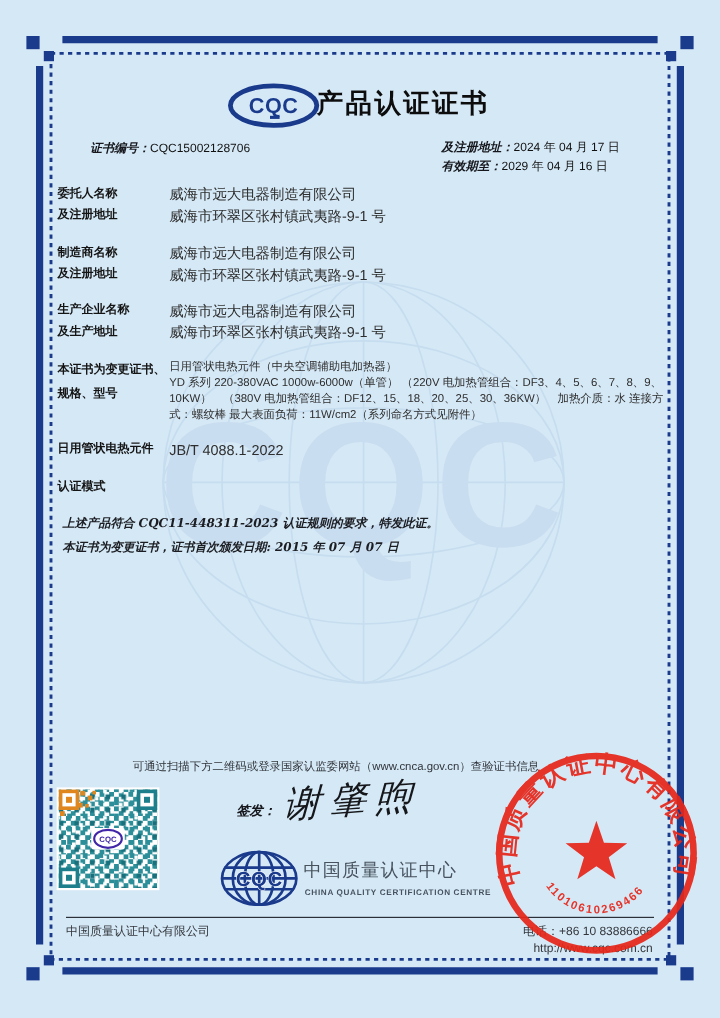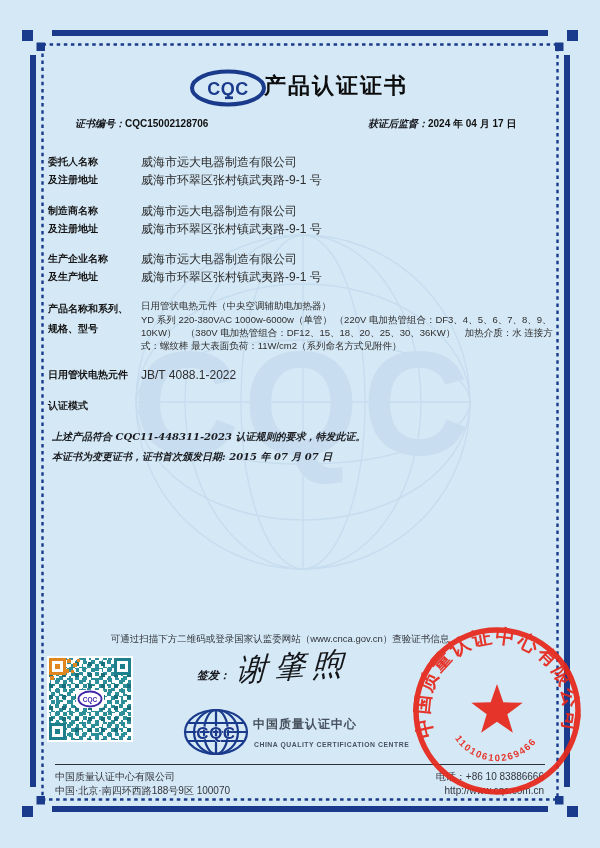--- a/index.html
+++ b/index.html
@@ -14,21 +14,21 @@
   #frame{left:0;top:0;z-index:2;pointer-events:none;}
   #watermark{left:118px;top:222px;z-index:0;}
   
   #cqc-logo{left:188px;top:68px;z-index:3;}
   .cert-title{
     left:264px;top:71px;z-index:3;
     font-size:22px;font-weight:bold;color:#0d0d0d;letter-spacing:2px;
   }
   .certno-line{left:75px;top:117px;z-index:3;font-size:10px;}
   .kaiti{font-family:"DejaVu Serif", serif;font-style:italic;font-weight:600;color:#15171c;}
-  .bnum{font-weight:bold;color:#111;font-size:10px;}
+  .bnum{font-weight:normal;color:#111;font-size:10px;}
   .dates{left:368px;top:116px;z-index:3;font-size:10px;line-height:16px;}
   .dates .row-d{white-space:nowrap;}
   
   .frow{left:48px;z-index:3;display:flex;width:508px;}
   .frow .lbl{width:93px;flex:0 0 93px;font-size:10px;font-weight:bold;color:#141414;line-height:18px;white-space:nowrap;}
   .frow .val{flex:1;font-size:12px;color:#2e2e2e;line-height:18px;}
   .frow.product .lbl{line-height:20px;}
   .frow.product .val{line-height:13px;font-size:9.5px;}
   .frow.product .val .pline1{display:block;margin-bottom:1px;}
   .statement{
@@ -40,21 +40,21 @@
   .verify-note{left:60px;top:633px;width:440px;text-align:center;z-index:3;font-size:9.5px;color:#30343a;}
   #qr{left:47px;top:656px;z-index:3;}
   .sign-label{left:197px;top:668px;z-index:3;font-size:11px;}
   .signature{
     left:236px;top:646px;z-index:3;
     font-family:"DejaVu Serif", serif;font-style:italic;
     font-size:31px;letter-spacing:7px;color:#15171a;
     transform:rotate(-4deg) skewX(-6deg);
   }
   #org-logo{left:183px;top:708px;z-index:3;}
-  .org-zh{left:253px;top:716px;z-index:3;font-size:12px;font-weight:bold;color:#47525e;letter-spacing:1px;}
+  .org-zh{left:253px;top:716px;z-index:3;font-size:15px;font-weight:normal;color:#47525e;letter-spacing:1px;}
   .org-en{left:254px;top:741px;z-index:3;font-size:6.8px;font-weight:bold;color:#47525e;letter-spacing:0.55px;}
   #seal{left:407px;top:624px;z-index:4;opacity:0.93;}
   .sep-line{left:55px;top:764px;width:490px;height:0;border-top:1.5px solid #2a2f38;z-index:3;}
   .footer-left{left:55px;top:770px;z-index:3;font-size:10px;color:#33363b;line-height:13.5px;}
   .footer-right{right:56px;top:770px;z-index:3;font-size:10px;color:#33363b;line-height:13.5px;text-align:right;}
 </style>
 </head>
 <body>
 
 <svg id="watermark" class="abs" width="370" height="360" viewBox="0 0 370 360">
@@ -97,21 +97,24 @@
 </svg>
 
 <div class="abs cert-title">产品认证证书</div>
 
 <div class="abs certno-line">
   <span class="kaiti">证书编号：</span><span class="bnum">CQC15002128706</span>
 </div>
 
 <div class="abs dates">
   <div class="row-d">
-    <span class="kaiti">获证后监督：</span><span class="bnum">2024 年 04 月 17 日</span>
+    <span class="kaiti">及注册地址：</span><span class="bnum">2024 年 04 月 17 日</span>
+  </div>
+  <div class="row-d">
+    <span class="kaiti">有效期至：</span><span class="bnum">2029 年 04 月 16 日</span>
   </div>
 </div>
 
 <div class="abs frow" style="top:153px">
   <div class="lbl">
     <div>委托人名称</div>
     <div>及注册地址</div>
   </div>
   <div class="val">
     <div>威海市远大电器制造有限公司</div>
@@ -136,21 +139,21 @@
     <div>及生产地址</div>
   </div>
   <div class="val">
     <div>威海市远大电器制造有限公司</div>
     <div>威海市环翠区张村镇武夷路-9-1 号</div>
   </div>
 </div>
 
 <div class="abs frow product" style="top:299px">
   <div class="lbl">
-    <div>产品名称和系列、</div>
+    <div>本证书为变更证书、</div>
     <div>规格、型号</div>
   </div>
   <div class="val">
     <span class="pline1">日用管状电热元件（中央空调辅助电加热器）</span>
     <span>YD 系列 220-380VAC 1000w-6000w（单管） （220V 电加热管组合：DF3、4、5、6、7、8、9、10KW）　（380V 电加热管组合：DF12、15、18、20、25、30、36KW）　加热介质：水 连接方式：螺纹棒 最大表面负荷：11W/cm2（系列命名方式见附件）</span>
   </div>
 </div>
 
 <div class="abs frow" style="top:366px">
   <div class="lbl">日用管状电热元件</div>
@@ -243,18 +246,17 @@
     <textPath href="#sealArcTop" startOffset="4">中国质量认证中心有限公司</textPath>
   </text>
   <text font-size="9.5" font-weight="bold" fill="#e7271a" letter-spacing="1.6">
     <textPath href="#sealArcBottom" startOffset="13">11010610269466</textPath>
   </text>
 </svg>
 
 <div class="abs sep-line"></div>
 <div class="abs footer-left">
   <div>中国质量认证中心有限公司</div>
-  <div>中国·北京·南四环西路188号9区  100070</div>
 </div>
 <div class="abs footer-right">
   <div>电话：+86 10 83886666</div>
   <div>http://www.cqc.com.cn</div>
 </div>
 
 </body></html>

